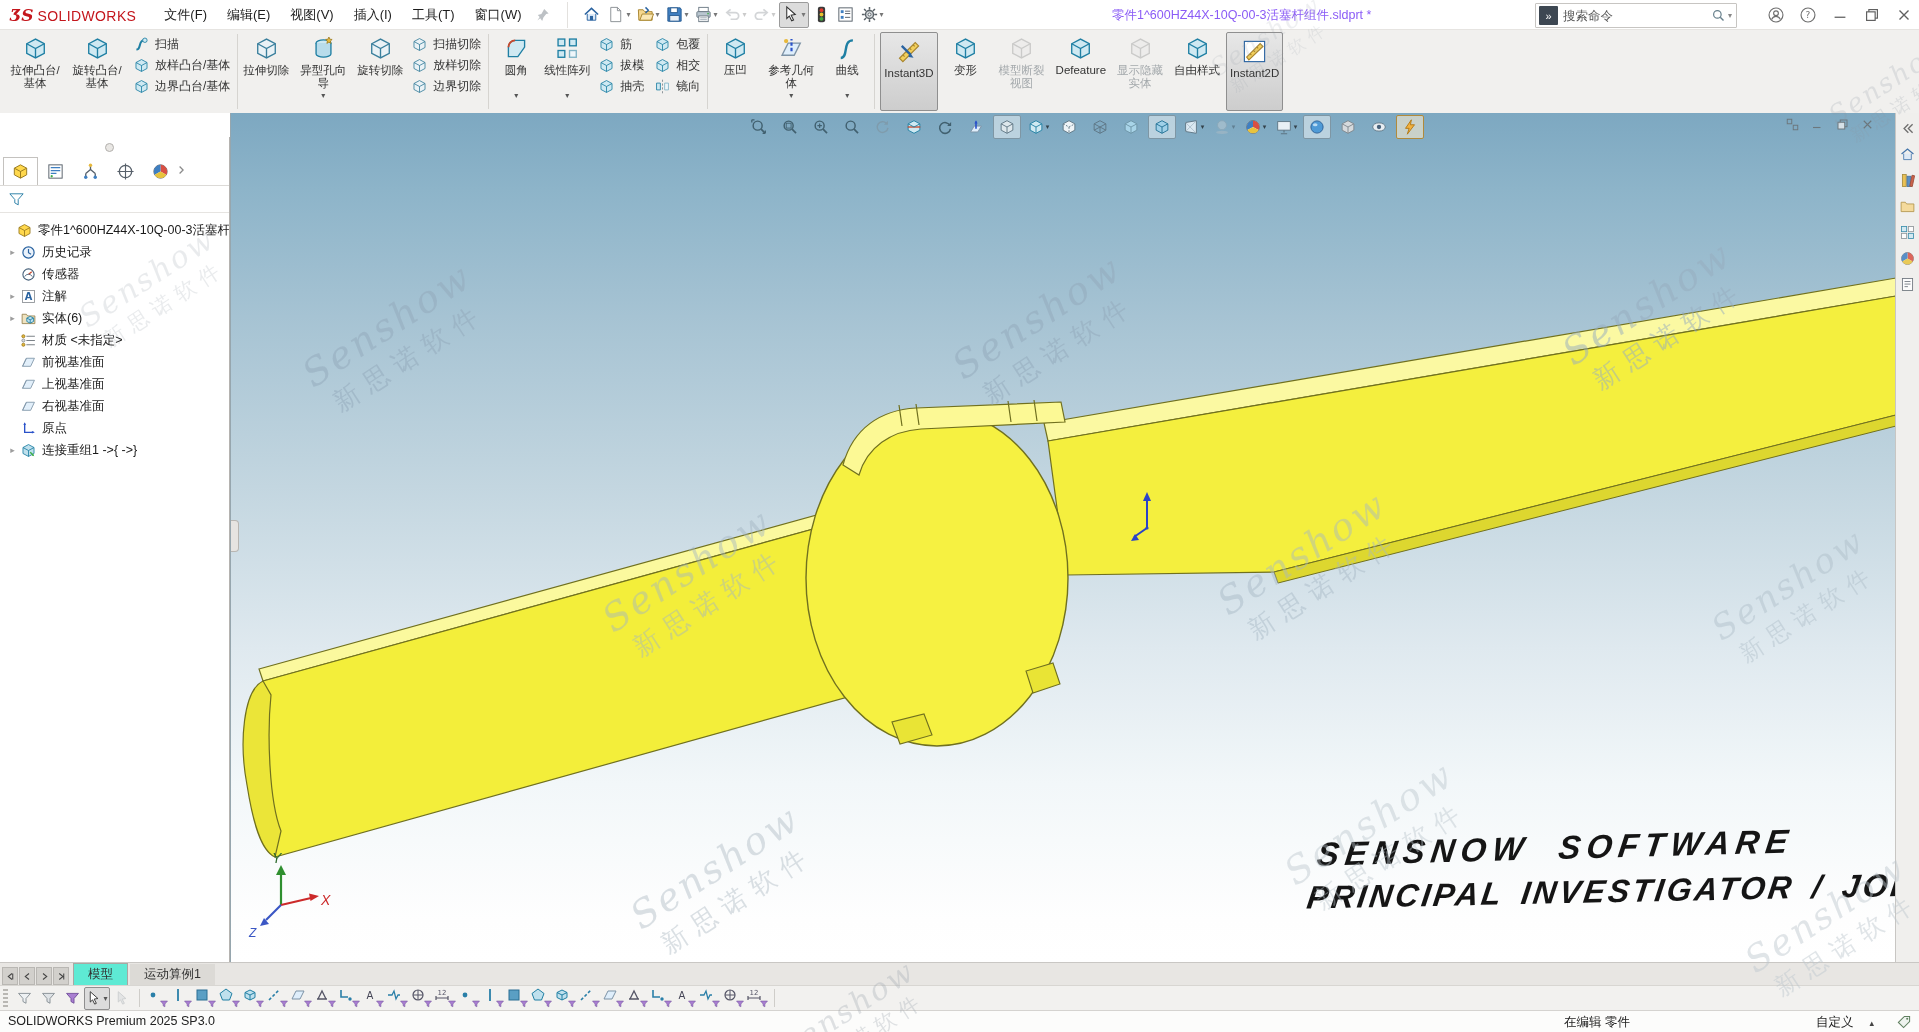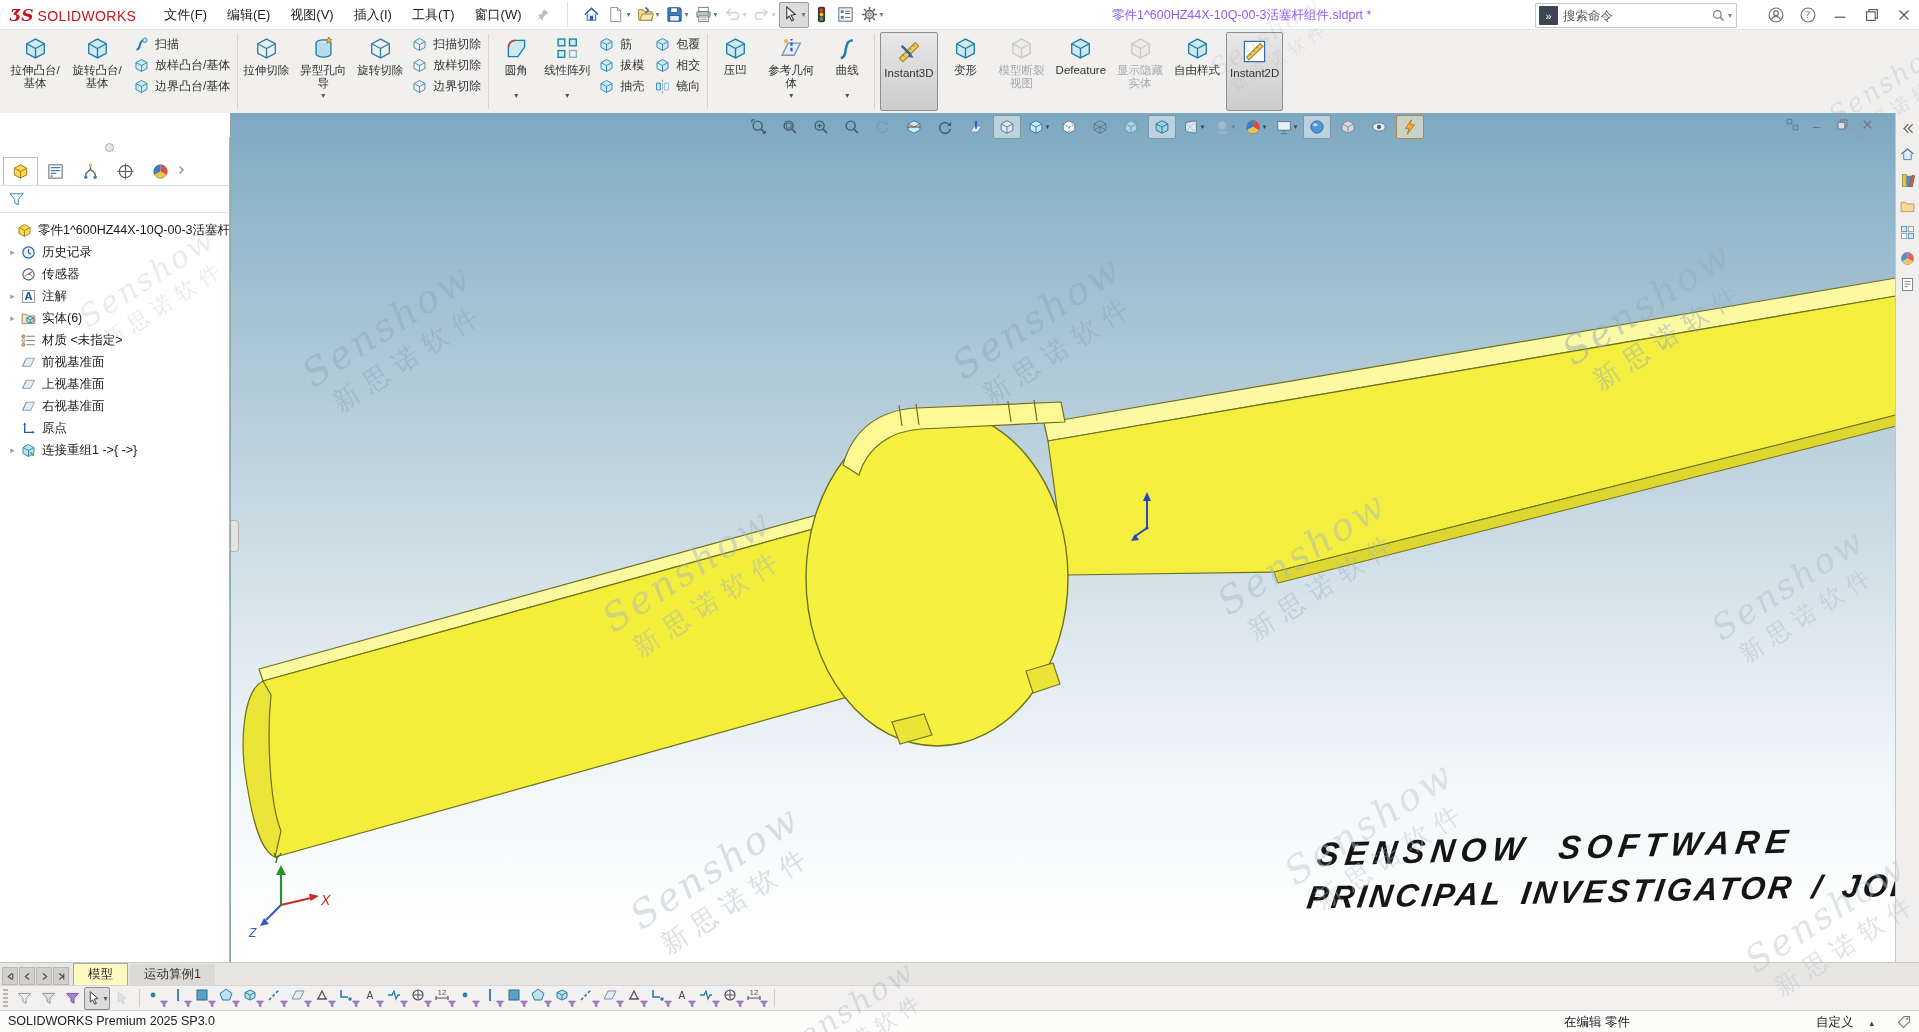--- a/index.html
+++ b/index.html
@@ -93,21 +93,21 @@
   
   #taskpane{position:absolute;left:1895px;top:113px;width:24px;height:849px;background:#f0efed;border-left:1px solid #c8c6c3;box-sizing:border-box;z-index:21;display:flex;flex-direction:column;align-items:center;padding-top:7px;gap:9px}
   #taskpane .icon{width:17px;height:17px;opacity:.85}
 
   
   #btabs{position:absolute;left:0;top:962px;width:1919px;height:23px;background:#e8e6e3;border-top:1px solid #c9c7c4;display:flex;align-items:flex-end;z-index:22}
   #bnav{display:flex;gap:1px;margin:0 4px 1px 2px}
   .nbtn{width:14px;height:16px;background:#d2d0cc;border:1px solid #b9b7b3;display:flex;align-items:center;justify-content:center}
   .nbtn svg{width:9px;height:9px}
   .btab{padding:2px 14px 3px;font-size:12.5px;border:1px solid #abaa a6;border-bottom:none;background:#dcdad6;color:#333;margin-right:2px}
-  .btab.active{background:#fef9c3;border:1px solid #a9a7a3;border-bottom:none}
+  .btab.active{background:#5eead4;border:1px solid #a9a7a3;border-bottom:none}
 
   
   #bbar{position:absolute;left:0;top:985px;width:1919px;height:25px;background:#f2f1ef;border-top:1px solid #d8d6d2;display:flex;align-items:center;padding-left:3px;box-sizing:border-box;z-index:22}
   #bbar .grip{width:5px;height:18px;margin-right:4px;background:repeating-linear-gradient(180deg,#b9b7b3 0 2px,transparent 2px 4px)}
   .bbtn{width:24px;height:21px;display:flex;align-items:center;justify-content:center;border-radius:2px;position:relative}
   .bbtn .icon{width:17px;height:17px}
   .bbtn.pressed{border:1px solid #8f8f8f;background:#dcdcdc}
   .bbtn.disabled{opacity:.4}
   .bbtn .caret{font-size:8px;color:#555}
   .bsep{width:1px;height:18px;background:#cfcdc9;margin:0 5px}

